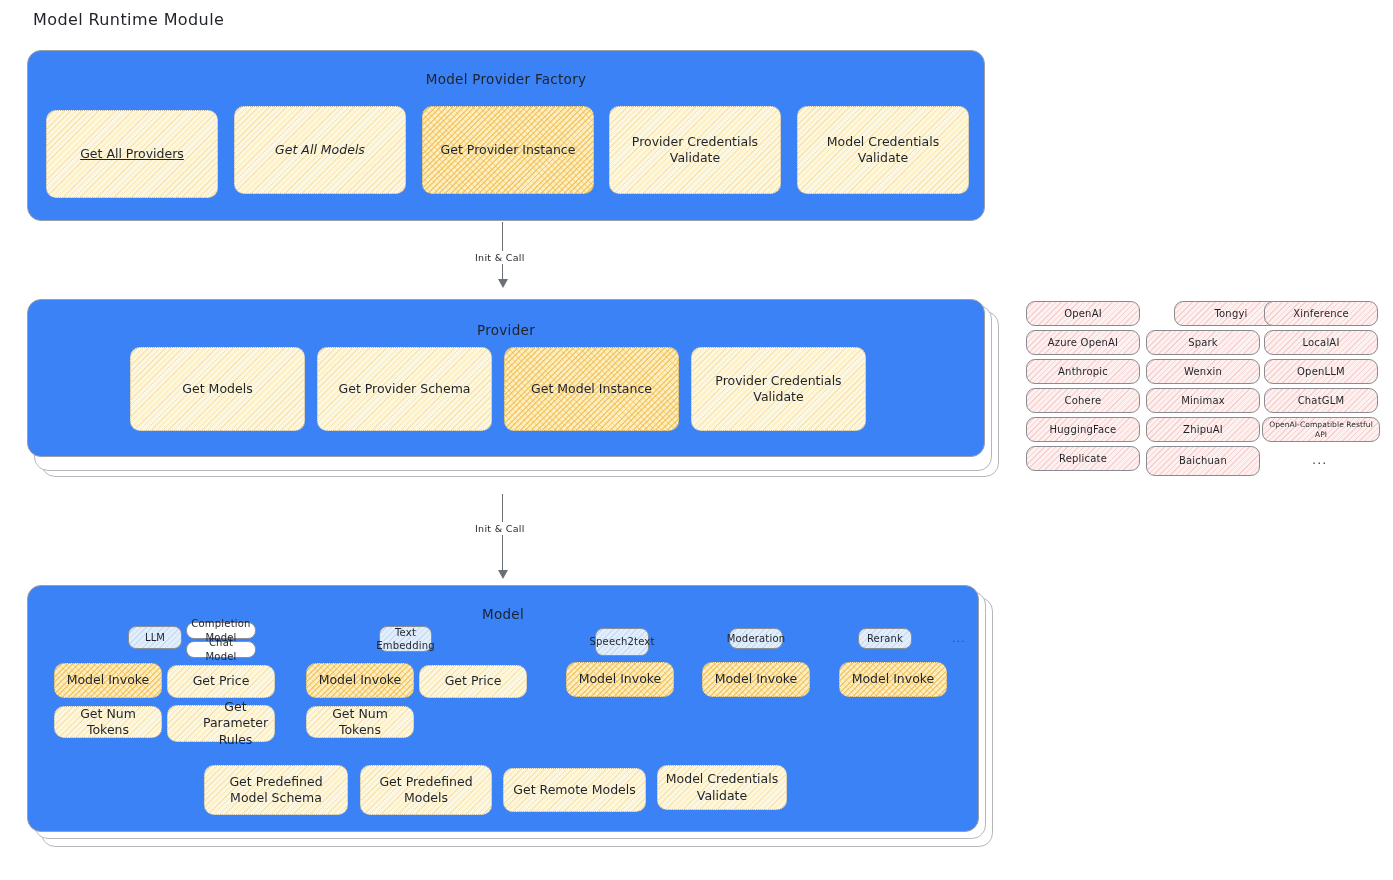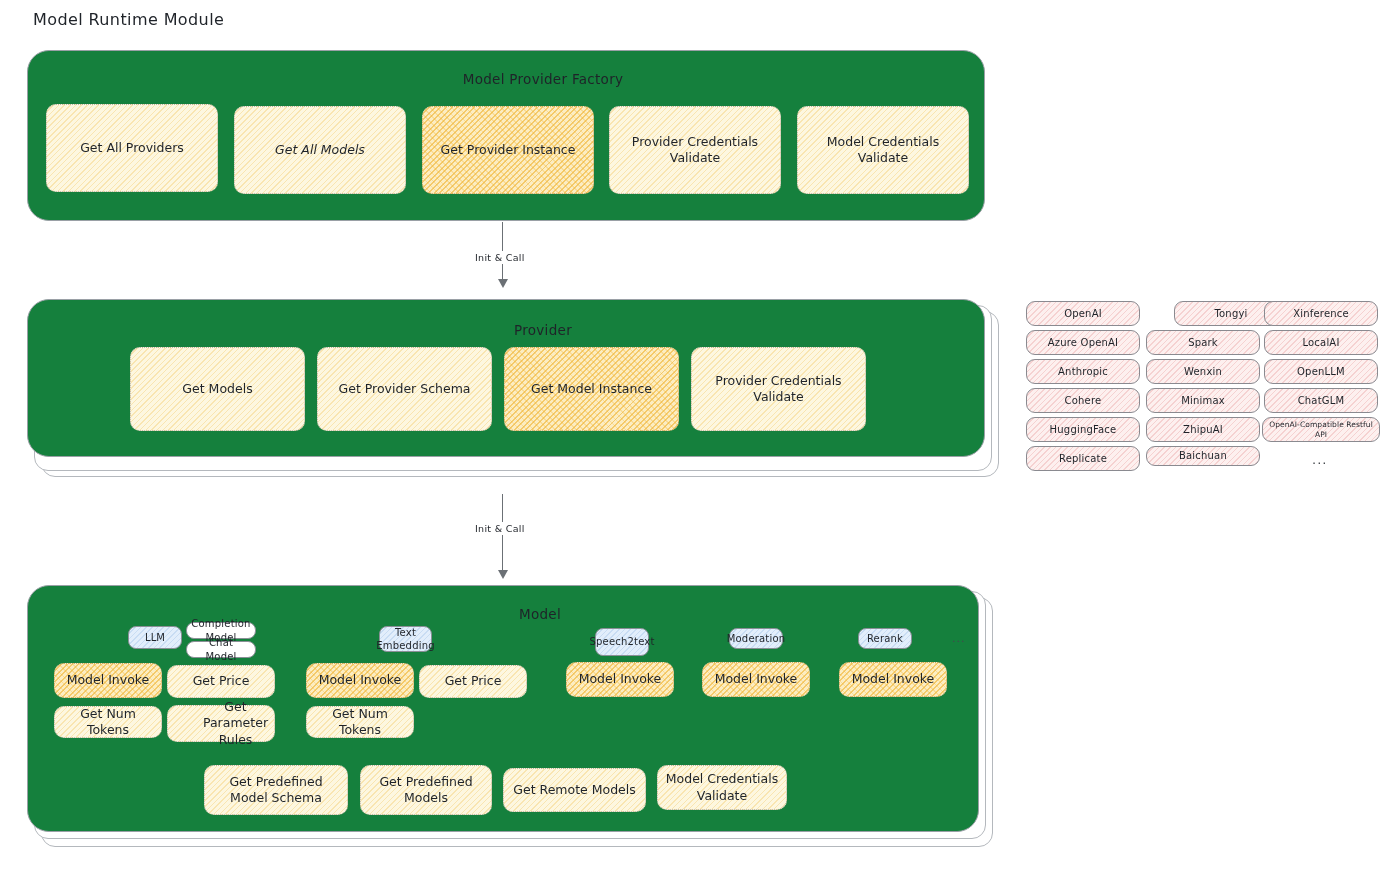--- a/index.html
+++ b/index.html
@@ -22,25 +22,24 @@
     top: 10px;
     font-size: 16px;
     color: #1f2329;
     letter-spacing: .4px;
     font-family: "DejaVu Sans", sans-serif;
   }
 
   
   .sk-container {
     position: absolute;
-    background: #15803d;
+    background: #3b82f6;
     border: 1.2px solid #9aa0a6;
-    border-radius: 22px;
+    border-radius: 14px;
     box-sizing: border-box;
-    padding-left: 37px;
   }
   .sk-stack-layer {
     position: absolute;
     background: #ffffff;
     border: 1.1px solid #b4b8bd;
     border-radius: 14px;
     box-sizing: border-box;
   }
   .sk-title {
     position: absolute;
@@ -162,21 +161,21 @@
 </style>
 </head>
 <body>
 
 <div id="page-title">Model Runtime Module</div>
 
 <div class="sk-container" style="left:27px; top:50px; width:958px; height:171px;">
   <div class="sk-title" style="top:20px;">Model Provider Factory</div>
 </div>
 
-<div class="node fill-yellow-light t-md" style="left:46px; top:104px; width:172px; height:88px;">Get All Providers</div>
+<div class="node fill-yellow-light t-md" style="left:46px; top:110px; width:172px; height:88px;text-decoration:underline;">Get All Providers</div>
 <div class="node fill-yellow-light t-md" style="left:234px; top:106px; width:172px; height:88px;font-style:italic;">Get All Models</div>
 <div class="node fill-yellow-dark t-md" style="left:422px; top:106px; width:172px; height:88px;">Get Provider Instance</div>
 <div class="node fill-yellow-light t-md" style="left:609px; top:106px; width:172px; height:88px;">Provider Credentials Validate</div>
 <div class="node fill-yellow-light t-md" style="left:797px; top:106px; width:172px; height:88px;">Model Credentials Validate</div>
 
 <div class="arrow-wrap" style="left:502px; top:222px; width:1px; height:68px;">
   <div class="arrow-line" style="height:59px;"></div>
   <div class="arrow-head" style="top:57px;"></div>
 </div>
 <div class="arrow-label" style="left:471px; top:251px;">Init &amp; Call</div>
@@ -197,21 +196,21 @@
 <div class="node fill-pink t-xs" style="left:1026px; top:359px; width:114px; height:25px;">Anthropic</div>
 <div class="node fill-pink t-xs" style="left:1026px; top:388px; width:114px; height:25px;">Cohere</div>
 <div class="node fill-pink t-xs" style="left:1026px; top:417px; width:114px; height:25px;">HuggingFace</div>
 <div class="node fill-pink t-xs" style="left:1026px; top:446px; width:114px; height:25px;">Replicate</div>
 
 <div class="node fill-pink t-xs" style="left:1146px; top:301px; width:114px; height:25px;margin-left:28px;">Tongyi</div>
 <div class="node fill-pink t-xs" style="left:1146px; top:330px; width:114px; height:25px;">Spark</div>
 <div class="node fill-pink t-xs" style="left:1146px; top:359px; width:114px; height:25px;">Wenxin</div>
 <div class="node fill-pink t-xs" style="left:1146px; top:388px; width:114px; height:25px;">Minimax</div>
 <div class="node fill-pink t-xs" style="left:1146px; top:417px; width:114px; height:25px;">ZhipuAI</div>
-<div class="node fill-pink t-xs" style="left:1146px; top:446px; width:114px; height:20px;">Baichuan</div>
+<div class="node fill-pink t-xs" style="left:1146px; top:446px; width:114px; height:30px;">Baichuan</div>
 
 <div class="node fill-pink t-xs" style="left:1264px; top:301px; width:114px; height:25px;">Xinference</div>
 <div class="node fill-pink t-xs" style="left:1264px; top:330px; width:114px; height:25px;">LocalAI</div>
 <div class="node fill-pink t-xs" style="left:1264px; top:359px; width:114px; height:25px;">OpenLLM</div>
 <div class="node fill-pink t-xs" style="left:1264px; top:388px; width:114px; height:25px;">ChatGLM</div>
 <div class="node fill-pink t-xxs" style="left:1262px; top:417px; width:118px; height:25px;">OpenAI-Compatible Restful API</div>
 <div class="ellipsis-mark" style="left:1312px; top:452px;">...</div>
 
 <div class="arrow-wrap" style="left:502px; top:494px; width:1px; height:86px;">
   <div class="arrow-line" style="height:79px;"></div>

